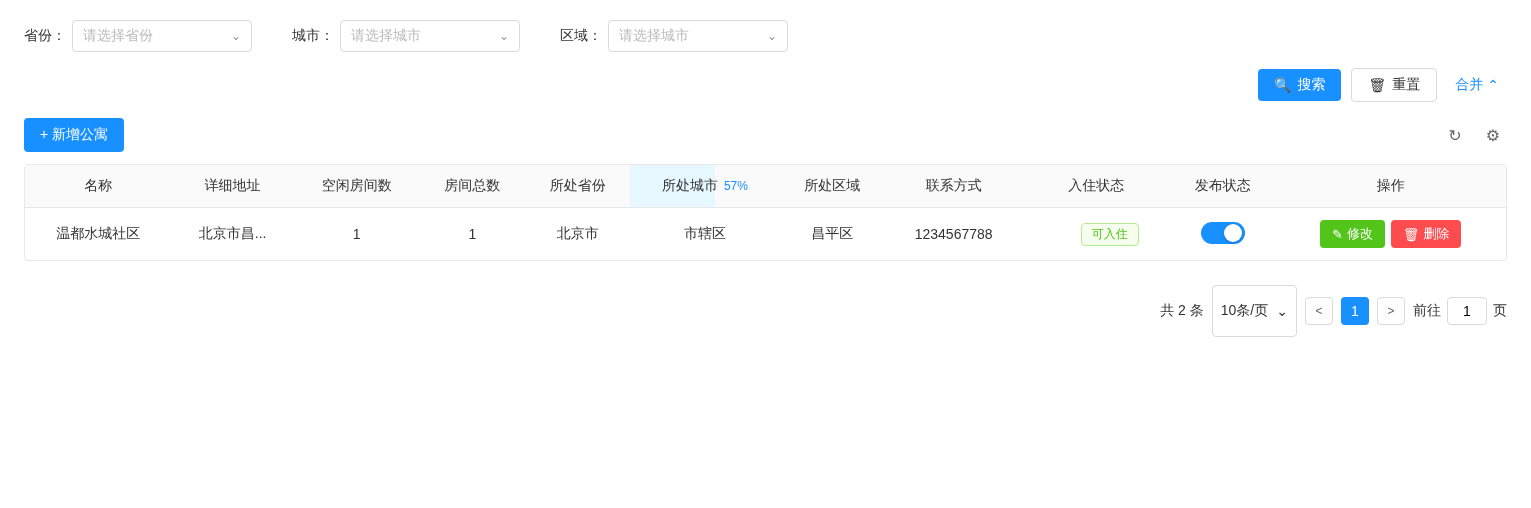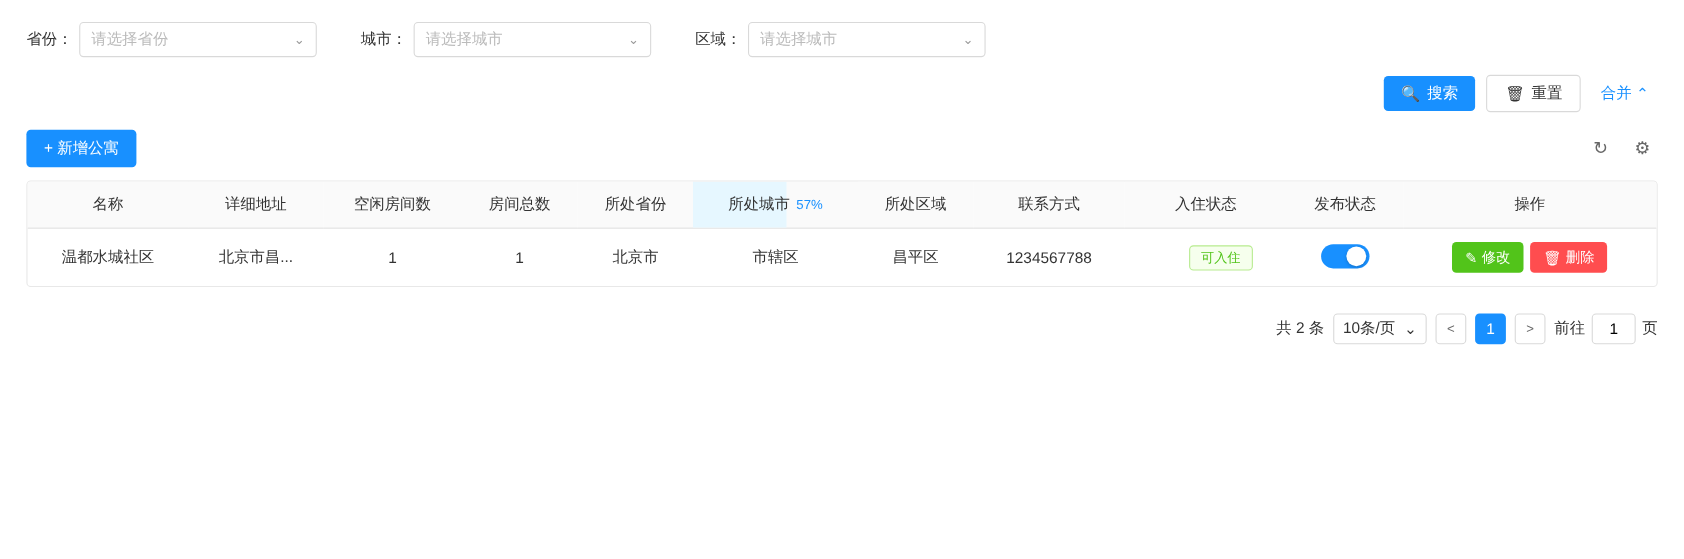--- a/index.html
+++ b/index.html
@@ -27,21 +27,21 @@
     }
     .filter-label {
       color: #333;
       white-space: nowrap;
       font-size: 14px;
     }
     .filter-select {
       display: flex;
       align-items: center;
       justify-content: space-between;
-      width: 216px;
+      width: 180px;
       height: 32px;
       border: 1px solid #d9d9d9;
       border-radius: 4px;
       padding: 0 10px;
       cursor: pointer;
       background: #fff;
       color: #bbb;
       font-size: 14px;
     }
     .filter-select .chevron {
@@ -231,21 +231,21 @@
     }
     .pagination-info {
       color: #333;
       font-size: 14px;
     }
     .page-size-select {
       display: flex;
       align-items: center;
       border: 1px solid #d9d9d9;
       border-radius: 4px;
-      padding: 4px 8px;
+      padding: 16px 8px;
       cursor: pointer;
       background: #fff;
       font-size: 14px;
       gap: 8px;
       color: #333;
     }
     .page-nav-btn {
       width: 28px;
       height: 28px;
       border: 1px solid #d9d9d9;

